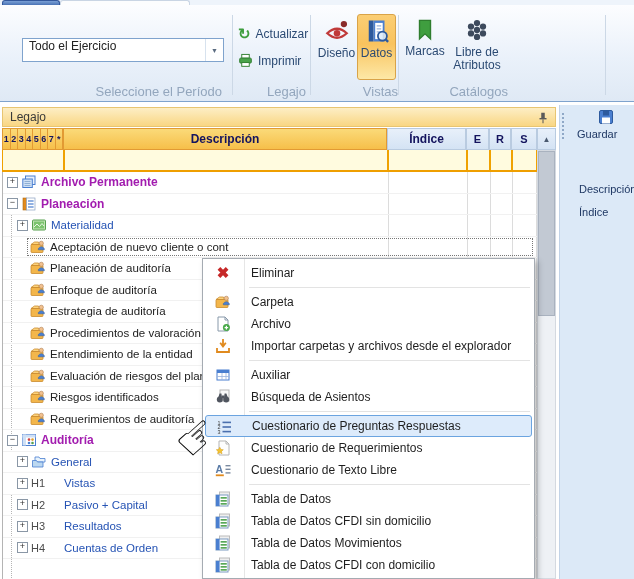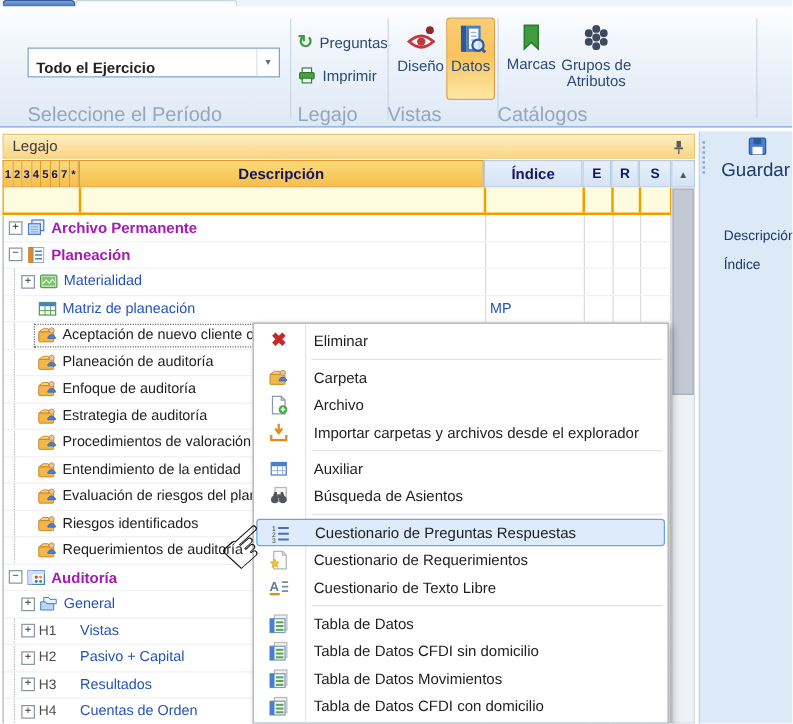--- a/index.html
+++ b/index.html
@@ -8,23 +8,23 @@
   
   .tabstrip{position:absolute;left:0;top:0;width:634px;height:5px;background:#eef4fb;}
   .tab-active{position:absolute;left:2px;top:0;width:56px;height:5px;background:linear-gradient(#7aa0d6,#3e68ad);
       border:1px solid #33589c;border-bottom:none;border-radius:3px 3px 0 0;}
   .tab-idle{position:absolute;left:60px;top:0;width:128px;height:5px;background:#fcfdfe;
       border:1px solid #c9d5e4;border-bottom:none;border-radius:3px 3px 0 0;}
   
   .ribbon{position:absolute;left:0;top:5px;width:634px;height:96px;
       background:linear-gradient(#fcfdff,#eaf1fa 55%,#dfe9f5);border-bottom:1px solid #7fa3cd;}
   .rsep{position:absolute;top:10px;height:80px;width:1px;background:#ccd8e6;}
-  .rcaption{position:absolute;top:79px;font-size:16px;color:#93a6bd;text-align:left;}
+  .rcaption{position:absolute;top:79px;font-size:13px;color:#93a6bd;text-align:right;}
   .dropdown{position:absolute;left:22px;top:33px;width:200px;height:22px;background:#fff;
-      border:1px solid #7fa3cd;display:flex;align-items:flex-end;font-weight:bold;}
+      border:1px solid #7fa3cd;display:flex;align-items:flex-start;}
   .dropdown .val{flex:1;font-size:12px;color:#222;padding-left:6px;}
   .dropdown .caret{width:17px;height:100%;border-left:1px solid #d7e2ee;display:flex;align-items:center;justify-content:center;
       font-size:7px;color:#5a6b80;}
   .rbtn-h{position:absolute;display:flex;align-items:center;gap:5px;font-size:12px;color:#2b4a73;cursor:default;}
   .rbtn-v{position:absolute;display:flex;flex-direction:column;align-items:center;justify-content:flex-start;
       font-size:12px;color:#2b4a73;text-align:center;}
   .rbtn-v .lbl{margin-top:4px;line-height:13px;}
   .rbtn-v.sel{background:linear-gradient(#fbce74,#f9c35e 45%,#fde8a6);border:1px solid #d9a348;border-radius:3px;}
   .ref-ico{font-size:15px;font-weight:bold;color:#3f9e3f;line-height:14px;}
   
@@ -59,21 +59,21 @@
   
   .vup{position:absolute;left:535px;top:21px;width:19px;height:22px;background:linear-gradient(#e8f0fa,#d4e3f4);
       border:1px solid #b9cbe0;box-sizing:border-box;display:flex;align-items:center;justify-content:center;
       font-size:8px;color:#4a5a70;}
   .vtrack{position:absolute;left:535px;top:43px;width:19px;bottom:0;background:#eef1f5;border:1px solid #d4d9e0;box-sizing:border-box;}
   .vthumb{position:absolute;left:0;right:0;top:0;height:165px;background:#c2c9d3;border:1px solid #a9b2bf;box-sizing:border-box;}
   
   .side{position:absolute;left:559px;top:105px;width:75px;height:474px;background:#dce9f7;border-left:1px solid #c2d3e7;}
   .side .grip{position:absolute;left:2px;top:8px;height:26px;border-left:2px dotted #8fa8c7;}
   .side .sico{position:absolute;left:38px;top:4px;width:16px;height:16px;}
-  .side .guardar{position:absolute;left:17px;top:23px;font-size:15px;color:#1f3864;}
+  .side .guardar{position:absolute;left:17px;top:23px;font-size:11px;color:#1f3864;}
   .side .flabel{position:absolute;left:19px;font-size:11px;color:#1f3864;}
   
   .menu{position:absolute;left:202px;top:258px;width:333px;height:321px;background:#fff;
       border:1px solid #a5abb2;box-shadow:3px 3px 6px rgba(0,0,0,.25);box-sizing:border-box;z-index:50;padding-top:3px;}
   .menu .gutter{position:absolute;left:41px;top:0;bottom:0;width:1px;background:#e6e6e6;}
   .mitem{position:relative;height:22px;display:flex;align-items:center;font-size:12px;color:#1e1e1e;padding-left:48px;box-sizing:border-box;}
   .mitem .mico{position:absolute;left:12px;top:3px;width:16px;height:16px;}
   .mitem.hl{background:#ddebfb;border:1px solid #6ba4e0;border-radius:3px;margin:0 2px;padding-left:46px;}
   .mitem.hl .mico{left:10px;}
   .msep{height:1px;background:#e3e3e3;margin:3px 4px 3px 46px;}
@@ -237,21 +237,21 @@
     <div class="rsep" style="left:605px"></div>
 
     <div class="dropdown">
       <span class="val">Todo el Ejercicio</span>
       <span class="caret">▼</span>
     </div>
     <div class="rcaption" style="left:22px;width:200px">Seleccione el Período</div>
 
     <div class="rbtn-h" style="left:238px;top:22px">
       <span class="ref-ico">↻</span>
-      <span>Preguntas</span>
+      <span>Actualizar</span>
     </div>
     <div class="rbtn-h" style="left:238px;top:48px">
       <svg width="15" height="15">
           <use href="#i-printer"></use>
         </svg>
       <span>Imprimir</span>
     </div>
     <div class="rcaption" style="left:238px;width:68px">Legajo</div>
 
     <div class="rbtn-v" style="left:317px;top:10px;width:39px;height:62px">
@@ -271,21 +271,21 @@
     <div class="rbtn-v" style="left:403px;top:10px;width:44px;height:62px">
       <svg width="22" height="22" style="margin-top:4px">
           <use href="#i-bookmark"></use>
         </svg>
       <span class="lbl">Marcas</span>
     </div>
     <div class="rbtn-v" style="left:448px;top:10px;width:58px;height:62px">
       <svg width="24" height="24" style="margin-top:3px">
           <use href="#i-hexes"></use>
         </svg>
-      <span class="lbl">Grupos de</span>
+      <span class="lbl">Libre de</span>
       <span class="lbl" style="margin-top:0">Atributos</span>
     </div>
     <div class="rcaption" style="left:398px;width:110px">Catálogos</div>
   </div>
 
   <div class="panel">
     <div class="p-title">
       <span>Legajo</span>
       <svg class="pin" width="14" height="14">
           <use href="#i-pin"></use>
@@ -341,27 +341,20 @@
         <span class="lab-section">Planeación</span>
       </div>
       <div class="trow" style="padding-left:14px">
         <span class="exp">+</span>
         <svg class="tico">
             <use href="#i-imggreen"></use>
           </svg>
         <span class="lab-link">Materialidad</span>
       </div>
       <div class="trow" style="padding-left:27px">
-        <svg class="tico">
-            <use href="#i-tablegreen"></use>
-          </svg>
-        <span class="lab-link">Matriz de planeación</span>
-        <span class="idx">MP</span>
-      </div>
-      <div class="trow" style="padding-left:27px">
         <div class="selbox"></div>
         <svg class="tico">
             <use href="#i-folderperson"></use>
           </svg>
         <span class="lab-item">Aceptación de nuevo cliente o cont</span>
       </div>
       <div class="trow" style="padding-left:27px">
         <svg class="tico">
             <use href="#i-folderperson"></use>
           </svg>

